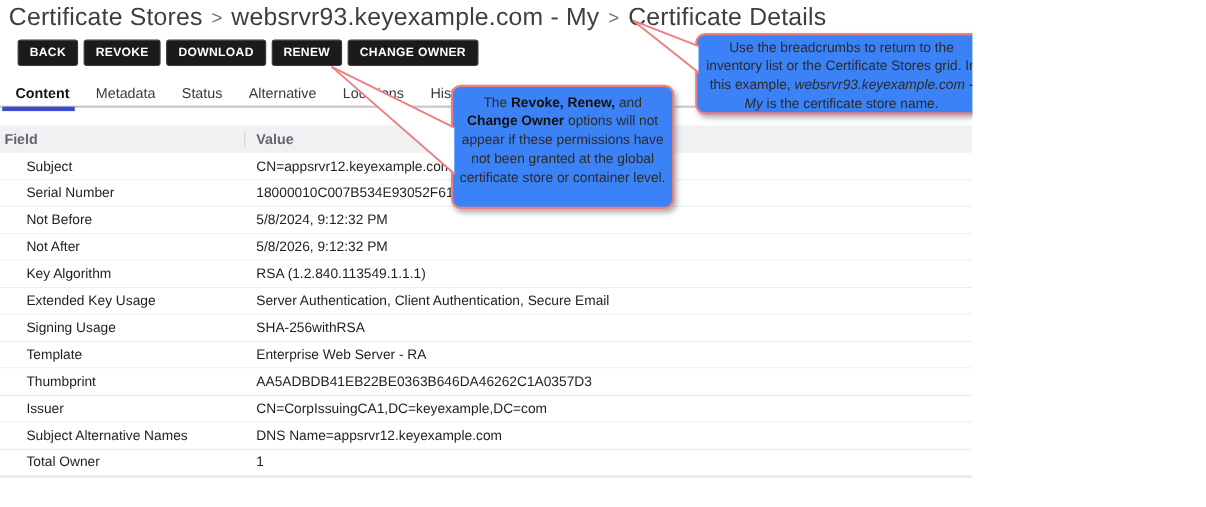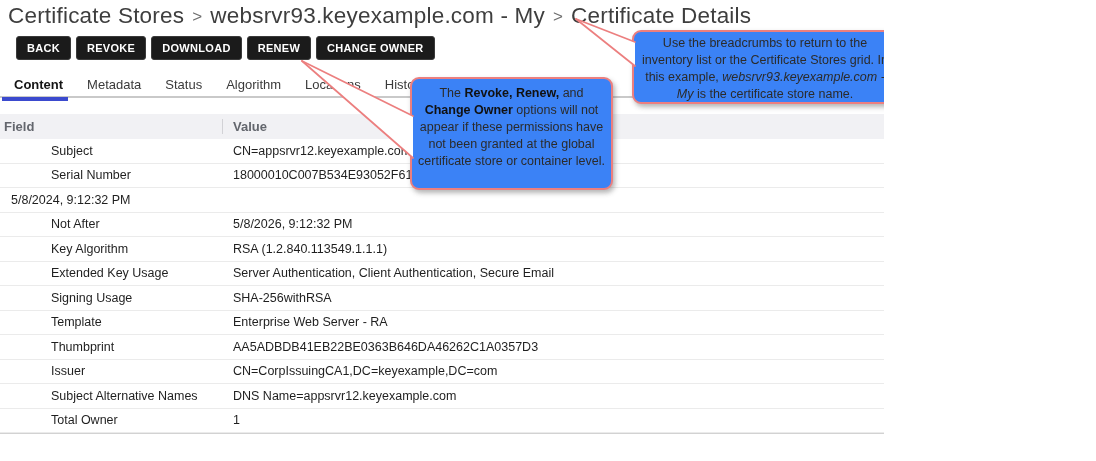--- a/index.html
+++ b/index.html
@@ -102,21 +102,21 @@
   .trow {
     display: grid;
     grid-template-columns: 222px 1fr;
     height: 24.5px;
     align-items: center;
     border-bottom: 1px solid #ebebeb;
     font-size: 12.5px;
     color: #1f1f1f;
     background: #ffffff;
   }
-  .trow .td-field { padding-left: 24px; white-space: nowrap; margin-left: 27px; }
+  .trow .td-field { padding-left: 24px; white-space: nowrap; }
   .trow .td-value { padding-left: 11px; white-space: nowrap; overflow: hidden; }
 
   
   .callout {
     position: absolute;
     background: #3b82f6;
     border: 2px solid #ec7f7f;
     border-radius: 9px;
     box-shadow: 2px 3px 5px rgba(90,90,90,0.45);
     z-index: 9;
@@ -164,40 +164,41 @@
     <button class="btn">REVOKE</button>
     <button class="btn">DOWNLOAD</button>
     <button class="btn">RENEW</button>
     <button class="btn">CHANGE OWNER</button>
   </div>
 
   <div class="tabs">
     <div class="tab active">Content</div>
     <div class="tab">Metadata</div>
     <div class="tab">Status</div>
-    <div class="tab">Algorithm</div>
+    <div class="tab">Alternative</div>
     <div class="tab">Locations</div>
     <div class="tab">History</div>
   </div>
   <div class="tab-active-bar"></div>
 
   <div class="cert-table">
     <div class="thead">
       <div class="th-field">Field</div>
       <div class="th-value">Value</div>
     </div>
     <div class="trow">
       <div class="td-field">Subject</div>
       <div class="td-value">CN=appsrvr12.keyexample.com</div>
     </div>
     <div class="trow">
       <div class="td-field">Serial Number</div>
       <div class="td-value">18000010C007B534E93052F6160002</div>
     </div>
     <div class="trow">
+      <div class="td-field">Not Before</div>
       <div class="td-value">5/8/2024, 9:12:32 PM</div>
     </div>
     <div class="trow">
       <div class="td-field">Not After</div>
       <div class="td-value">5/8/2026, 9:12:32 PM</div>
     </div>
     <div class="trow">
       <div class="td-field">Key Algorithm</div>
       <div class="td-value">RSA (1.2.840.113549.1.1.1)</div>
     </div>

